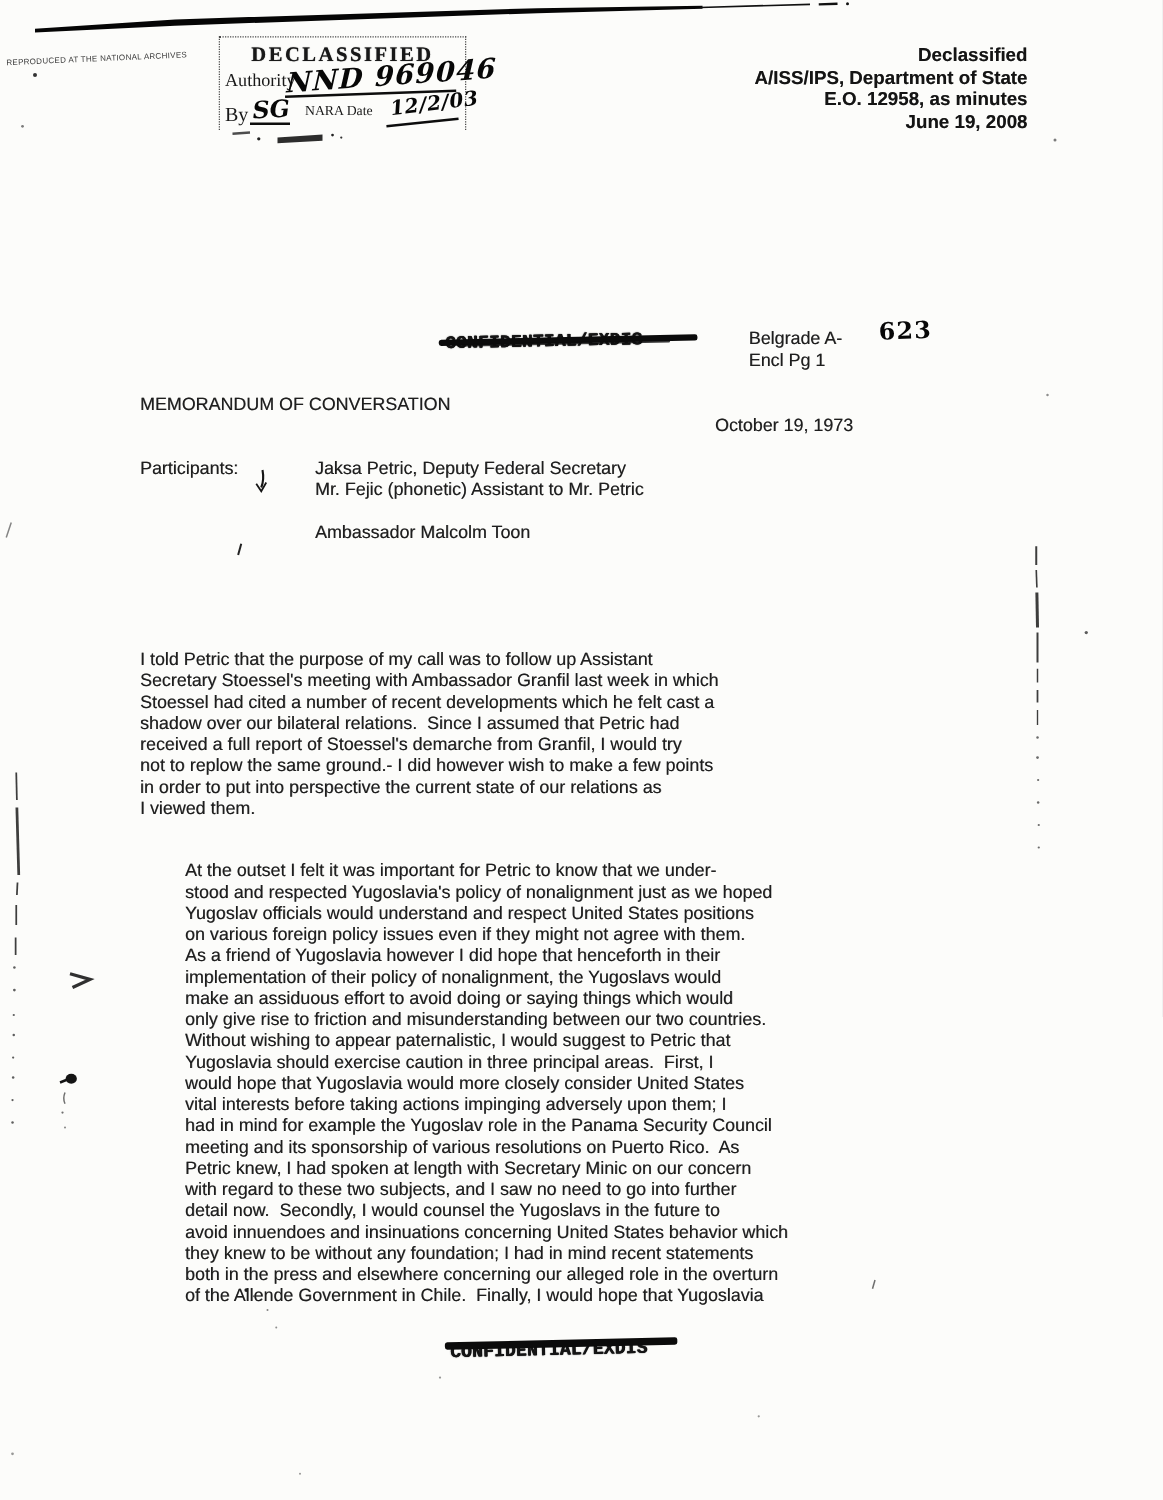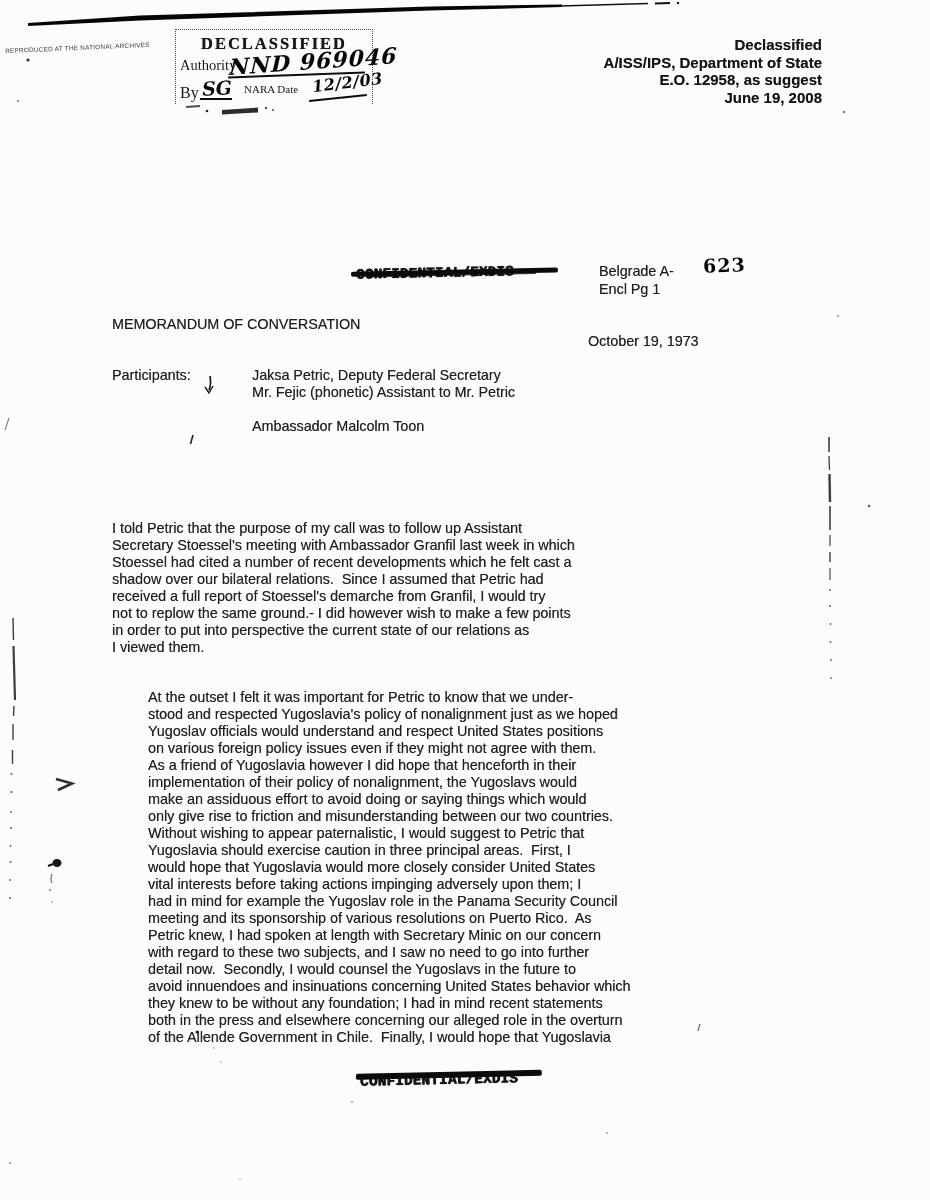--- a/index.html
+++ b/index.html
@@ -64,36 +64,36 @@
     <div class="abs hand" style="left:26px; top:47px; font-size:19px; transform:rotate(-3deg);">SG</div>
     <div class="abs" style="left:24px; top:68px; width:32px; height:2px; background:#0d0d0d;"></div>
     <div class="abs serif" style="left:68px; top:53px; font-size:11px;">NARA Date</div>
     <div class="abs hand" style="left:136px; top:43px; font-size:16px; transform:rotate(-7deg); letter-spacing:.5px;">12/2/03</div>
     <div class="abs" style="left:133px; top:67px; width:58px; height:2px; background:#0d0d0d; transform:rotate(-6deg);"></div>
   </div>
 
   <div class="abs sans-bold" style="top:36px; right:108px; text-align:right;">
     <div>Declassified</div>
     <div>A/ISS/IPS, Department of State</div>
-    <div>E.O. 12958, as suggest</div>
+    <div>E.O. 12958, as minutes</div>
     <div>June 19, 2008</div>
   </div>
 
   <div class="abs strike-wrap" style="left:356px; top:264px; transform:rotate(-1.2deg);">
     <span class="strike-text">CONFIDENTIAL/EXDIS</span>
     <div class="abs strike-line" style="left:-5px; top:6px; width:207px; height:5px;"></div>
     <div class="abs strike-line" style="left:10px; top:10px; width:170px; height:2px; opacity:.8;"></div>
   </div>
 
   <div class="abs type" style="left:599px; top:263px;">Belgrade A-</div>
   <div class="abs hand" style="left:703px; top:254px; font-size:19px; font-style:normal; transform:rotate(-2deg); letter-spacing:1px;">623</div>
   <div class="abs type" style="left:599px; top:281px;text-align:center;">Encl Pg 1</div>
 
   <div class="abs type" style="left:112px; top:316px;">MEMORANDUM OF CONVERSATION</div>
-  <div class="abs type" style="left:588px; top:333px;">October 19, 1973</div>
+  <div class="abs type" style="left:572px; top:333px;">October 19, 1973</div>
 
   <div class="abs type" style="left:112px; top:367px;">Participants:</div>
   <div class="abs type" style="left:252px; top:384px;">Mr. Fejic (phonetic) Assistant to Mr. Petric</div>
   <div class="abs type" style="left:252px; top:367px;">Jaksa Petric, Deputy Federal Secretary</div>
   <div class="abs type" style="left:252px; top:418px;">Ambassador Malcolm Toon</div>
 
   <div class="abs type" style="left:112px; top:520px;">I told Petric that the purpose of my call was to follow up Assistant
 Secretary Stoessel's meeting with Ambassador Granfil last week in which
 Stoessel had cited a number of recent developments which he felt cast a
 shadow over our bilateral relations.  Since I assumed that Petric had

